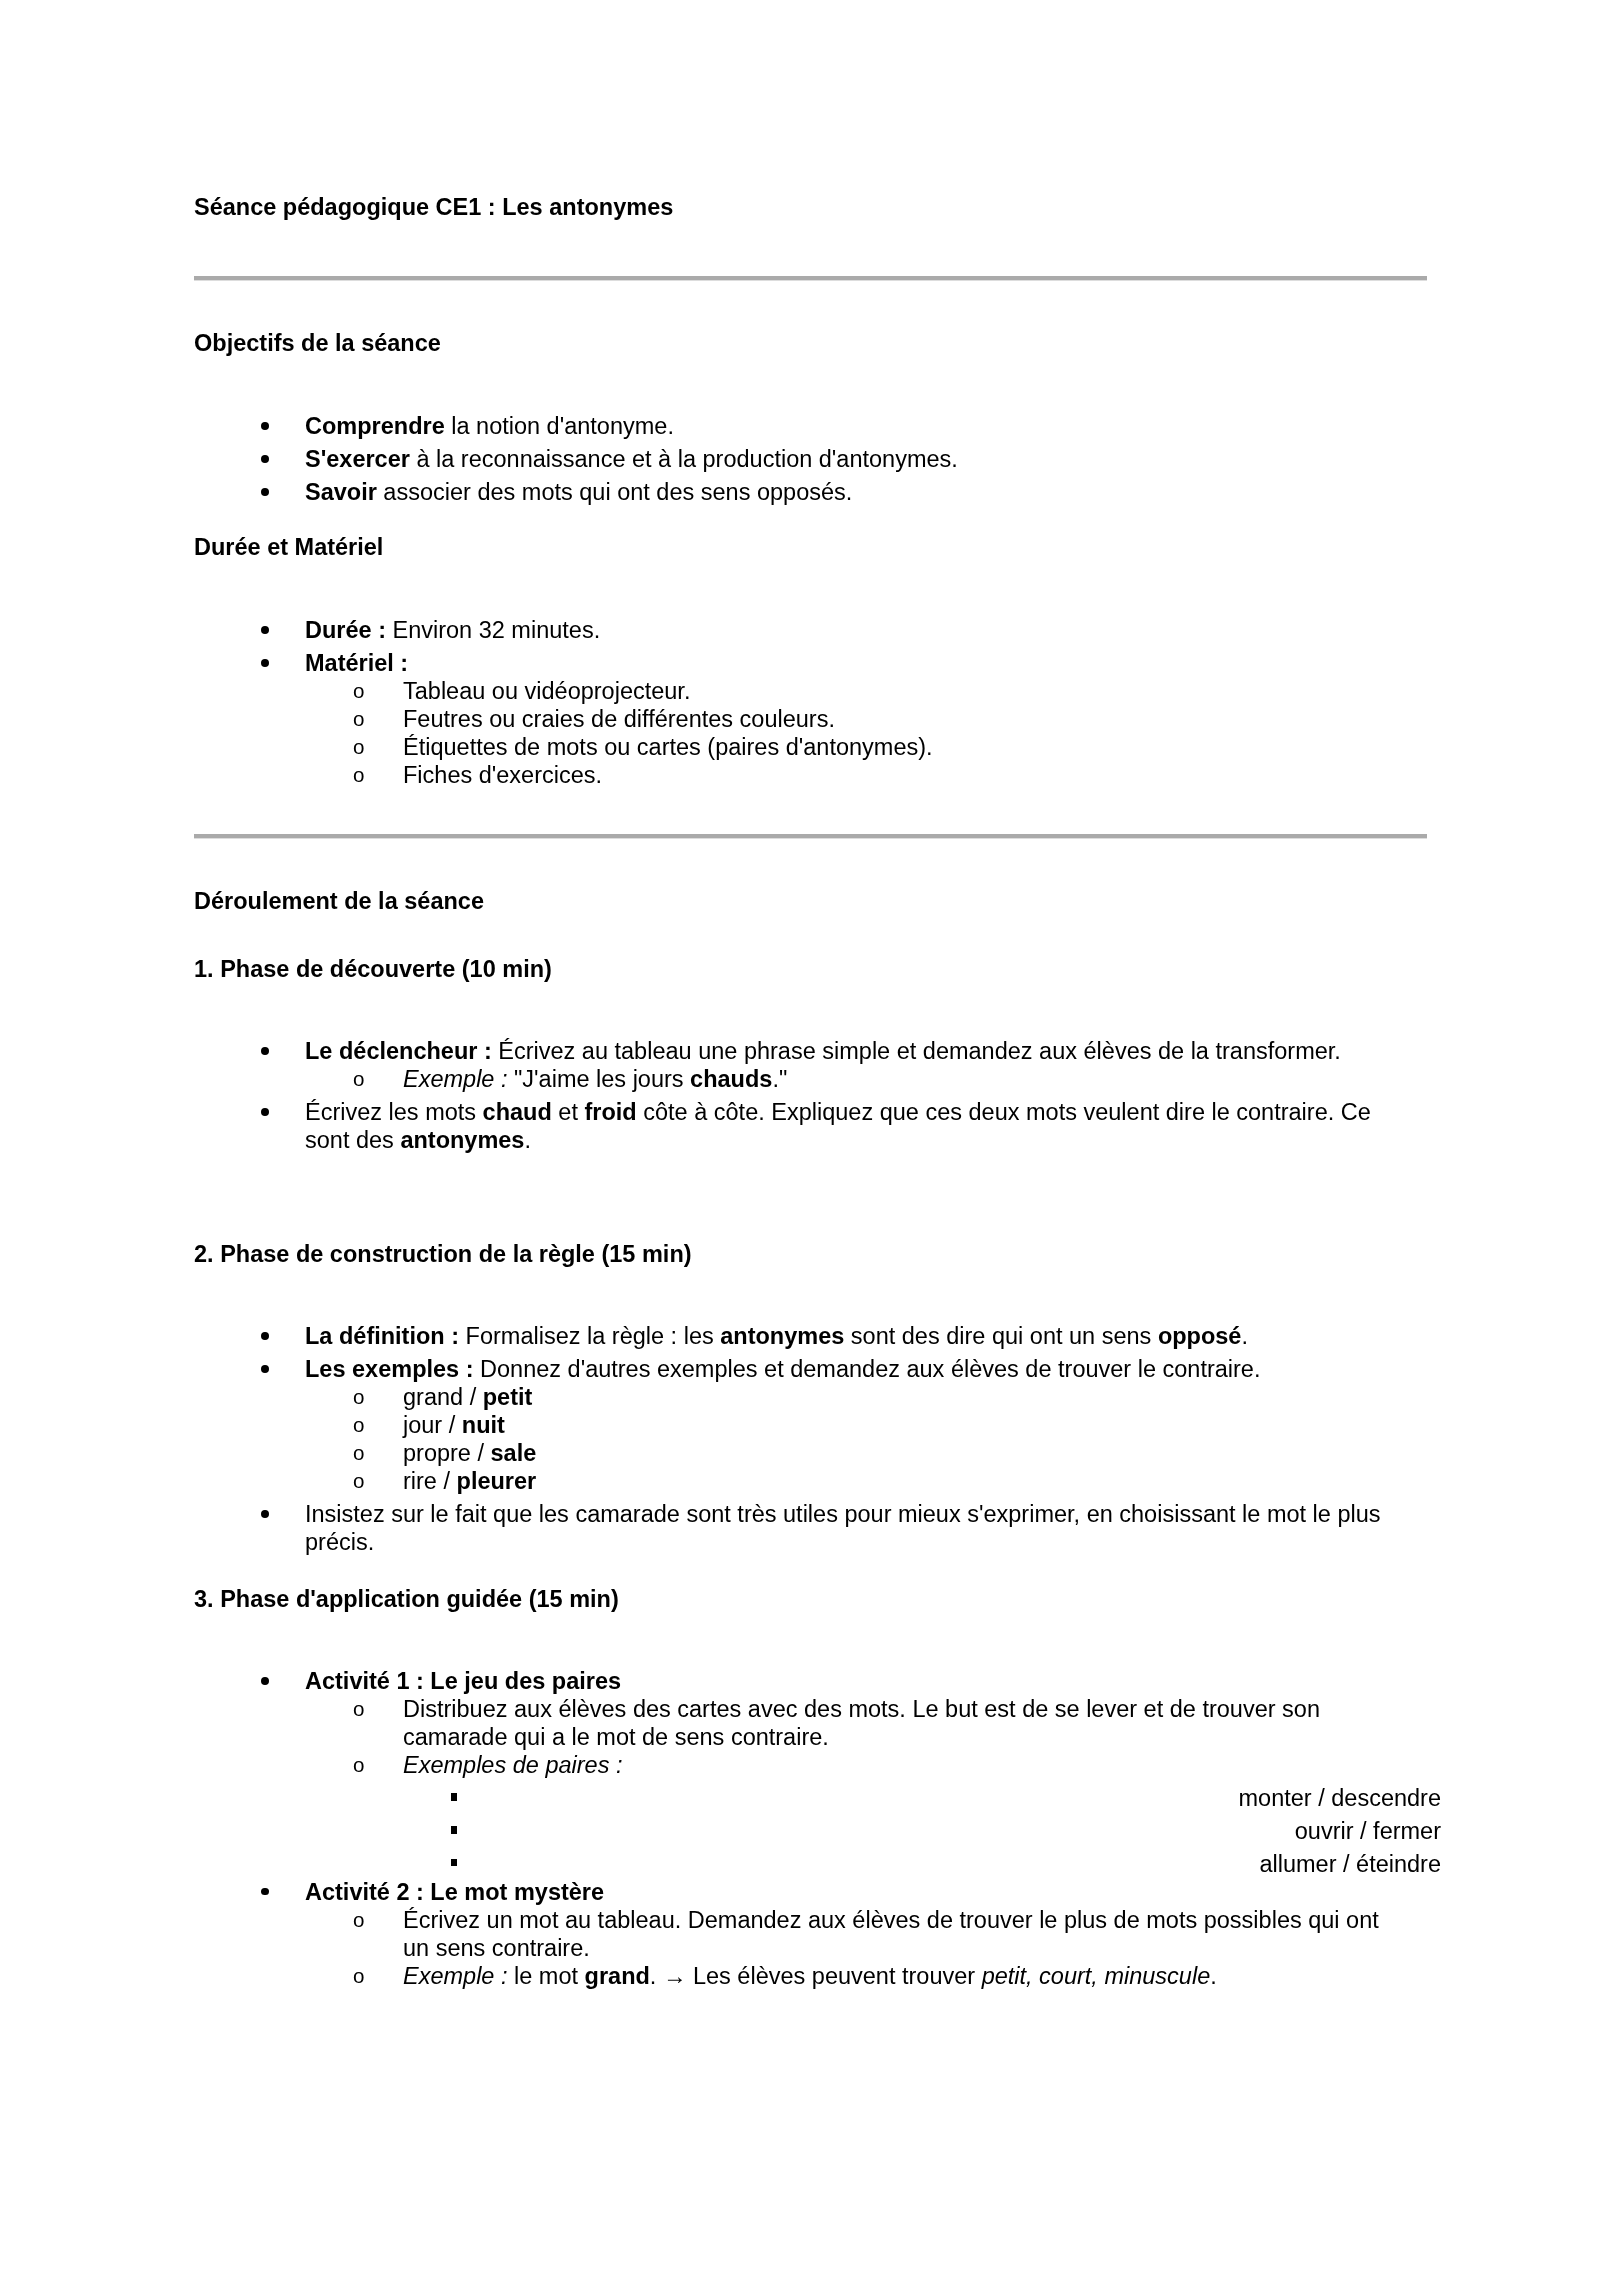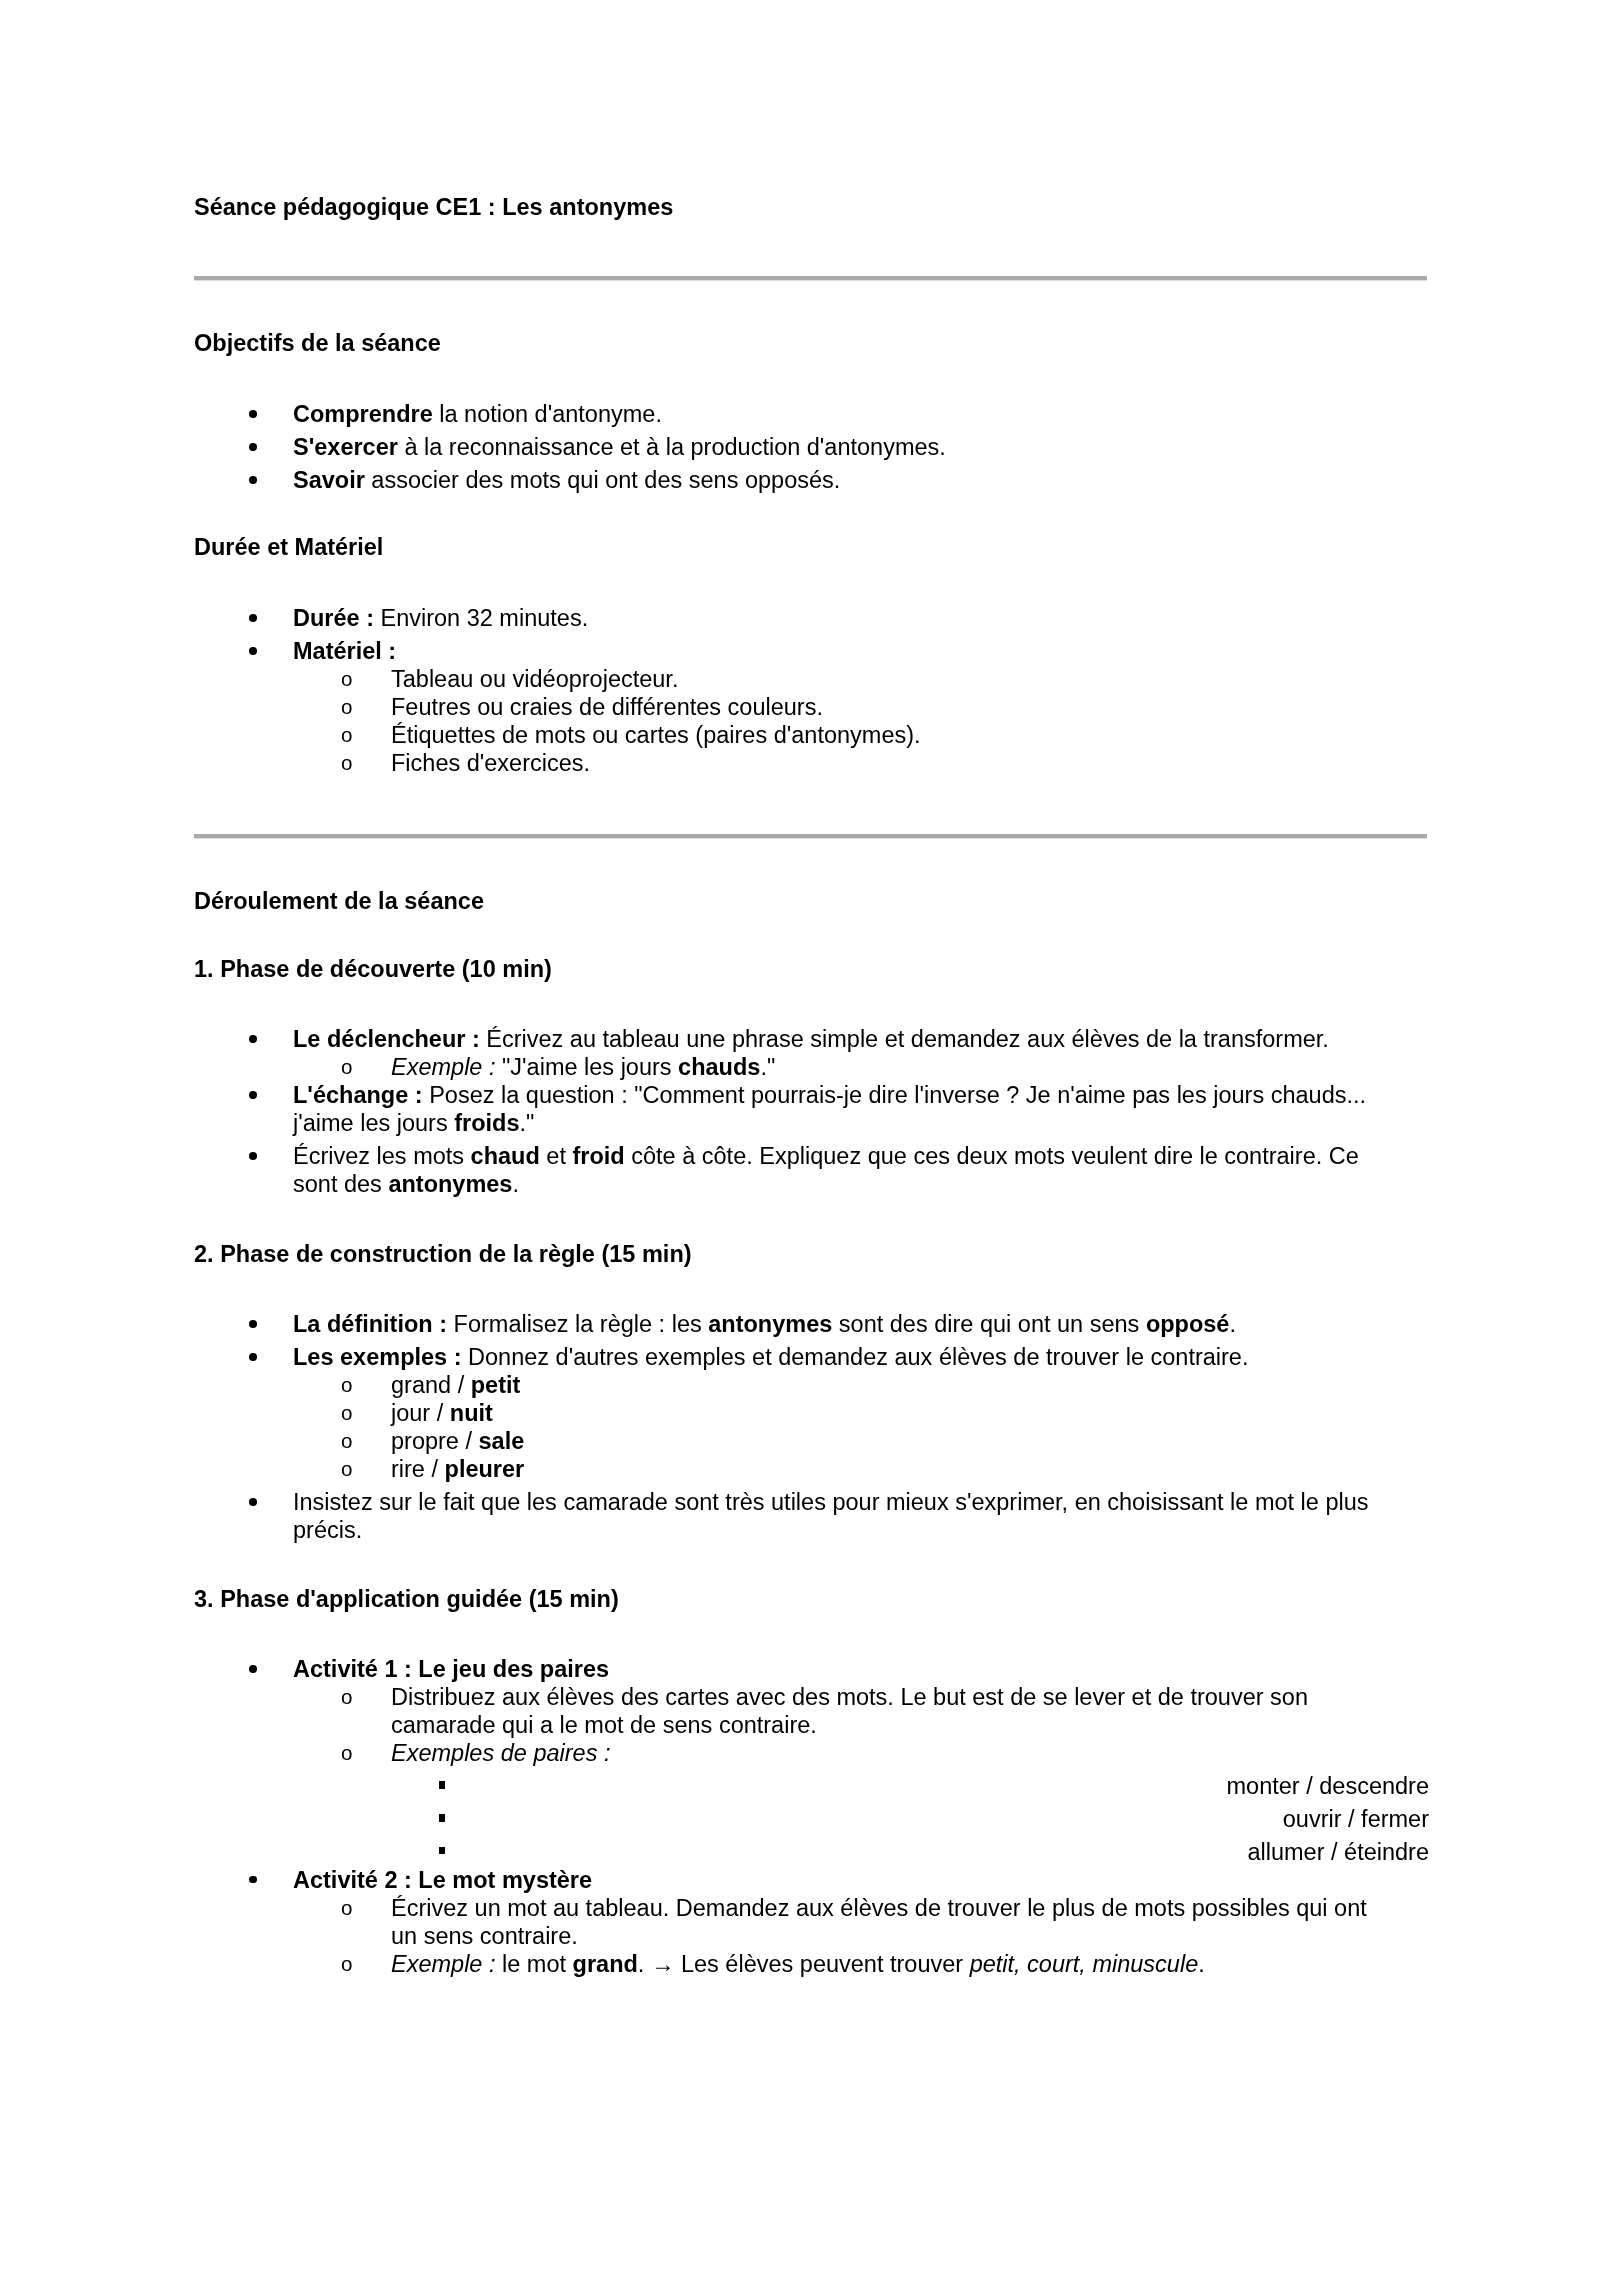--- a/index.html
+++ b/index.html
@@ -3,21 +3,21 @@
 <meta charset="utf-8">
 <style>
   html, body { margin: 0; padding: 0; background: #ffffff; }
   body { width: 1621px; height: 2293px; position: relative; overflow: hidden;
          font-family: "Liberation Sans", sans-serif; color: #000; }
   .page { position: absolute; left: 194px; top: 0; width: 1235px; }
   .abs { position: absolute; left: 0; }
   h1, h2, h3 { margin: 0; font-weight: bold; font-size: 23.5px; line-height: 27.4px; white-space: nowrap; text-align: center; }
   .rule { position: absolute; left: 0; width: 1233px; height: 3.9px; background: #aaaaaa;
           border-bottom: 1px solid #dddddd; }
-  ul { list-style: none; margin: 0; padding: 0; }
+  ul { list-style: none; margin: 12px; padding: 0; }
   li { position: relative; font-size: 23.5px; line-height: 28px; }
   .l1 { padding-left: 99px; }
   .l2 { padding-left: 197px; }
   .l3 { padding-left: 296px; text-align: right; }
   .bullet { position: absolute; top: 0; font-size: 23.5px; line-height: 28px; }
   .l1 > .bullet { left: 55px; }
   .l2 > .bullet { left: 147px; }
   .l3 > .bullet { left: 245px; }
   .disc::before { content: ""; display: inline-block; width: 7.8px; height: 7.8px; border-radius: 50%;
                   background: #000; vertical-align: middle; margin-top: -3.9px; }
@@ -58,21 +58,20 @@
 
   <div class="rule" style="top:834px"></div>
 
   <h2 class="abs" style="top:888px">Déroulement de la séance</h2>
 
   <h3 class="abs" style="top:956px">1. Phase de découverte (10 min)</h3>
 
   <ul class="abs" style="top:1025px; width:1235px">
     <li class="l1"><span class="bullet disc"></span><b>Le déclencheur :</b><span> Écrivez au tableau une phrase simple et demandez aux élèves de la transformer.</span></li>
     <li class="l2"><span class="bullet circ">o</span><i>Exemple :</i><span> "J'aime les jours </span><b>chauds</b><span>."</span></li>
-    <li class="l1"><span class="bullet disc"></span><b>L'échange :</b><span> Posez la question : "Comment pourrais-je dire l'inverse ? Je n'aime pas les jours chauds...</span><br><span>j'aime les jours </span><b>froids</b><span>."</span></li>
     <li class="l1 gap"><span class="bullet disc"></span><span>Écrivez les mots </span><b>chaud</b><span> et </span><b>froid</b><span> côte à côte. Expliquez que ces deux mots veulent dire le contraire. Ce</span><br><span>sont des </span><b>antonymes</b><span>.</span></li>
   </ul>
 
   <h3 class="abs" style="top:1241px">2. Phase de construction de la règle (15 min)</h3>
 
   <ul class="abs" style="top:1310px; width:1235px">
     <li class="l1"><span class="bullet disc"></span><b>La définition :</b><span> Formalisez la règle : les </span><b>antonymes</b><span> sont des dire qui ont un sens </span><b>opposé</b><span>.</span></li>
     <li class="l1 gap"><span class="bullet disc"></span><b>Les exemples :</b><span> Donnez d'autres exemples et demandez aux élèves de trouver le contraire.</span></li>
     <li class="l2"><span class="bullet circ">o</span><span>grand / </span><b>petit</b></li>
     <li class="l2"><span class="bullet circ">o</span><span>jour / </span><b>nuit</b></li>

